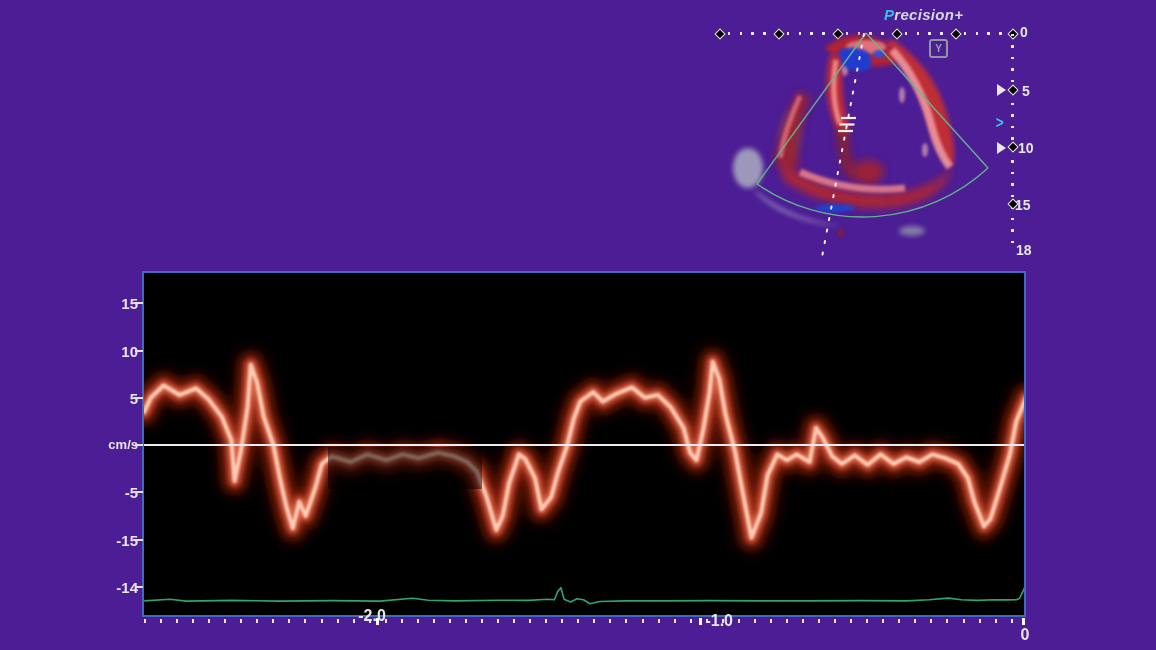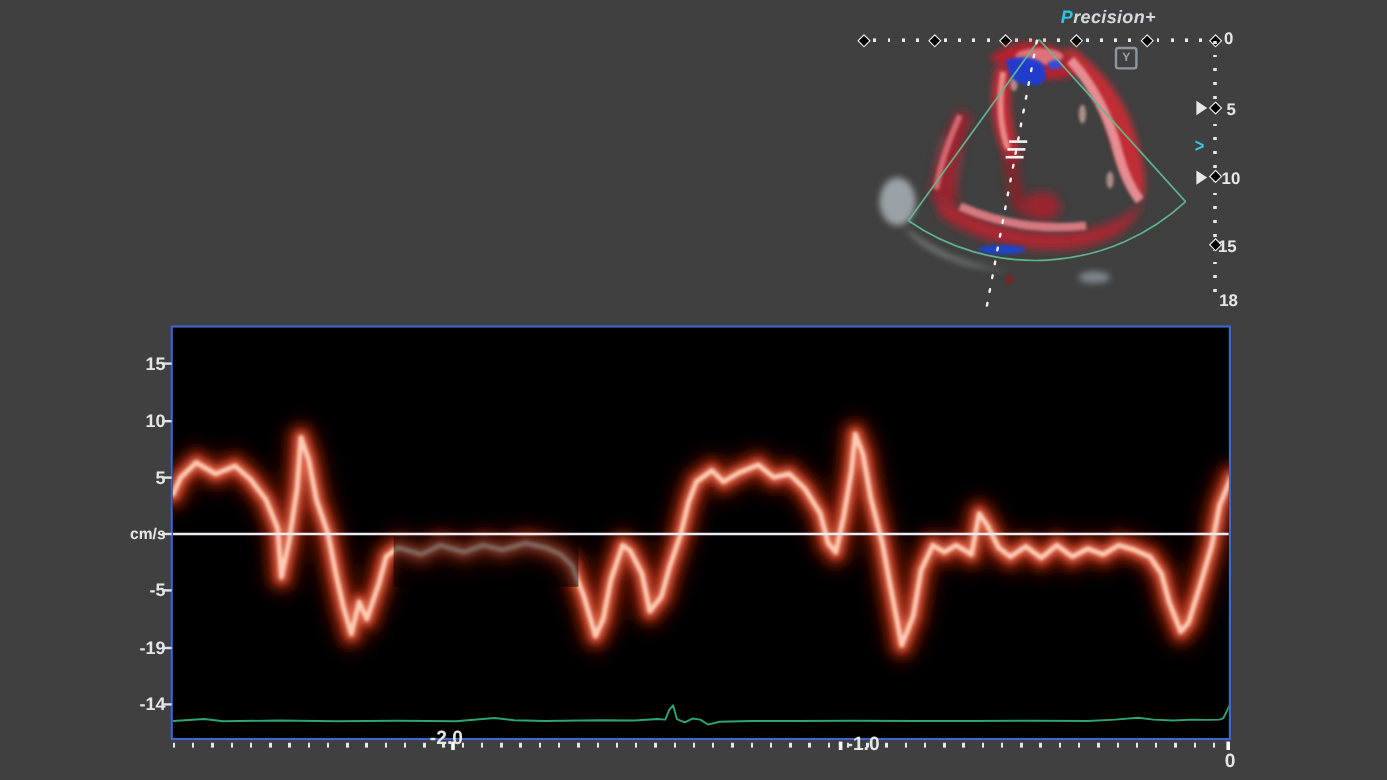--- a/index.html
+++ b/index.html
@@ -1,16 +1,16 @@
 <!DOCTYPE html>
 <html><head>
 <meta charset="utf-8">
 <style>
   html,body{margin:0;padding:0;background:#000;}
-  #screen{position:relative;width:1156px;height:650px;background:#404040;overflow:hidden;
+  #screen{position:relative;width:1156px;height:650px;background:#4c1d95;overflow:hidden;
           font-family:"Liberation Sans",sans-serif;}
   .abs{position:absolute;}
   .lbl{position:absolute;color:#e6e6e6;font-weight:bold;line-height:1;white-space:nowrap;}
   
   #brand{left:884px;top:7px;font-size:15px;font-style:italic;font-weight:bold;letter-spacing:.3px;}
   #brand .bp{color:#2cc5e4;}
   #brand .br{color:#d4d9de;}
   
   #ruler-h{left:716px;top:32px;width:300px;height:3px;
     background:repeating-linear-gradient(90deg,#e8e8e8 0 2.4px,transparent 2.4px 11.8px);}
@@ -147,21 +147,21 @@
     <rect x="328" y="447" width="154" height="42" fill="#000" opacity="0.5"></rect>
     <line x1="144" y1="445" x2="1024" y2="445" stroke="#e9edf3" stroke-width="2"></line>
     <polyline id="ecg-line" fill="none" stroke="#2fae77" stroke-width="1.6" opacity=".95" stroke-linejoin="round" points="144.2,600.9 170.1,599.2 186.2,601.1 231.4,600.4 279.9,601.1 331.6,600.6 380.0,601.1 412.3,598.3 428.4,600.2 454.3,600.9 499.5,600.2 528.6,600.4 548.0,599.2 554.4,599.7 557.7,591.6 560.9,587.7 564.1,599.2 570.6,602.0 577.0,598.8 583.5,599.7 590.0,603.8 599.6,601.5 625.5,600.9 664.2,600.9 709.5,600.6 761.1,600.9 809.6,600.9 861.3,600.6 906.5,600.9 929.1,599.7 948.5,598.1 961.4,599.7 977.5,600.4 993.7,599.7 1006.6,599.9 1016.3,599.7 1019.5,598.5 1022.8,591.6 1026.0,584.8"></polyline>
   </svg>
 
   <div class="lbl ylab" style="left:92px;top:296px;">15</div>
   <div class="lbl ylab" style="left:92px;top:344px;">10</div>
   <div class="lbl ylab" style="left:92px;top:391px;">5</div>
   <div class="lbl ylab" style="left:92px;top:438px;font-size:13px;">cm/s</div>
   <div class="lbl ylab" style="left:92px;top:485px;">-5</div>
-  <div class="lbl ylab" style="left:92px;top:533px;">-19</div>
+  <div class="lbl ylab" style="left:92px;top:533px;">-15</div>
   <div class="lbl ylab" style="left:92px;top:580px;">-14</div>
   <div class="vtick" style="top:302px;"></div>
   <div class="vtick" style="top:350px;"></div>
   <div class="vtick" style="top:397px;"></div>
   <div class="vtick" style="top:444px;"></div>
   <div class="vtick" style="top:491px;"></div>
   <div class="vtick" style="top:539px;"></div>
   <div class="vtick" style="top:586px;"></div>
 
   <div id="bticks" class="abs"></div>

